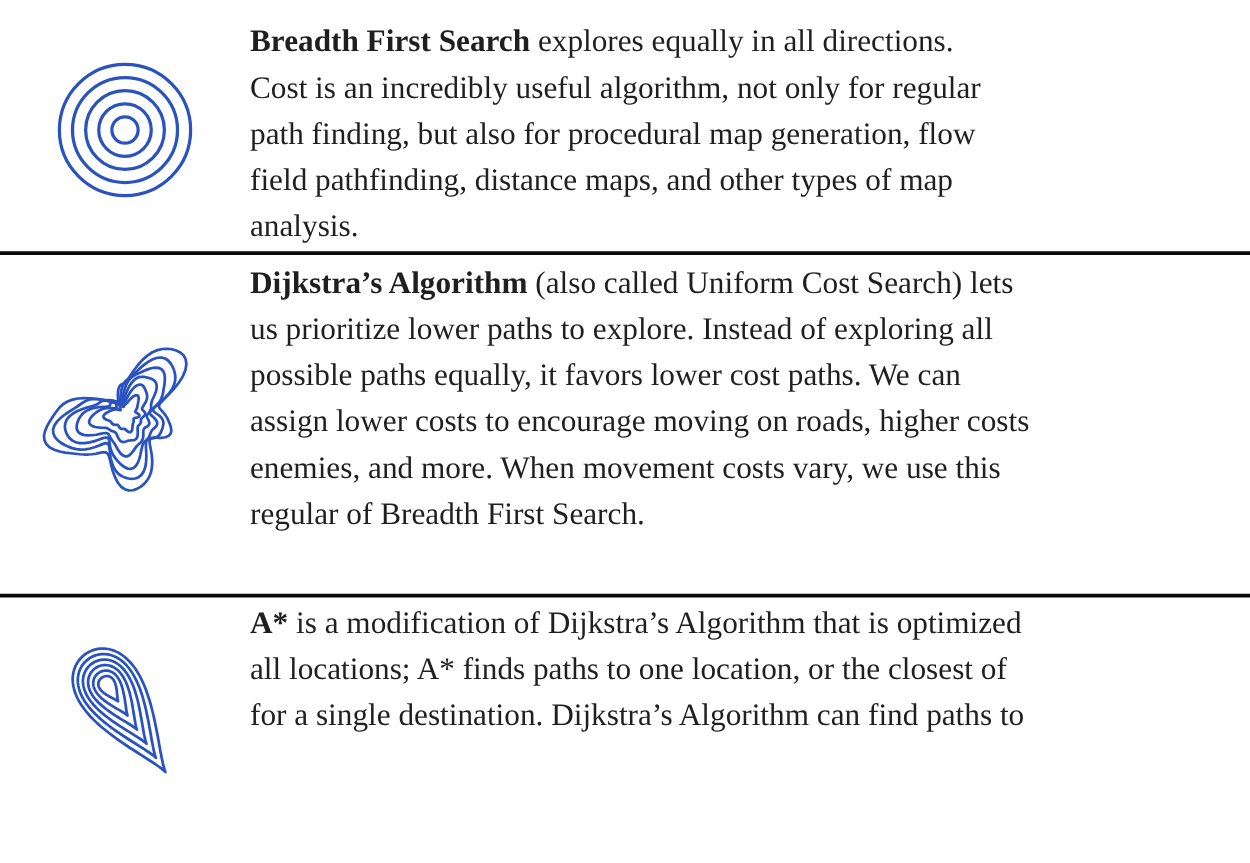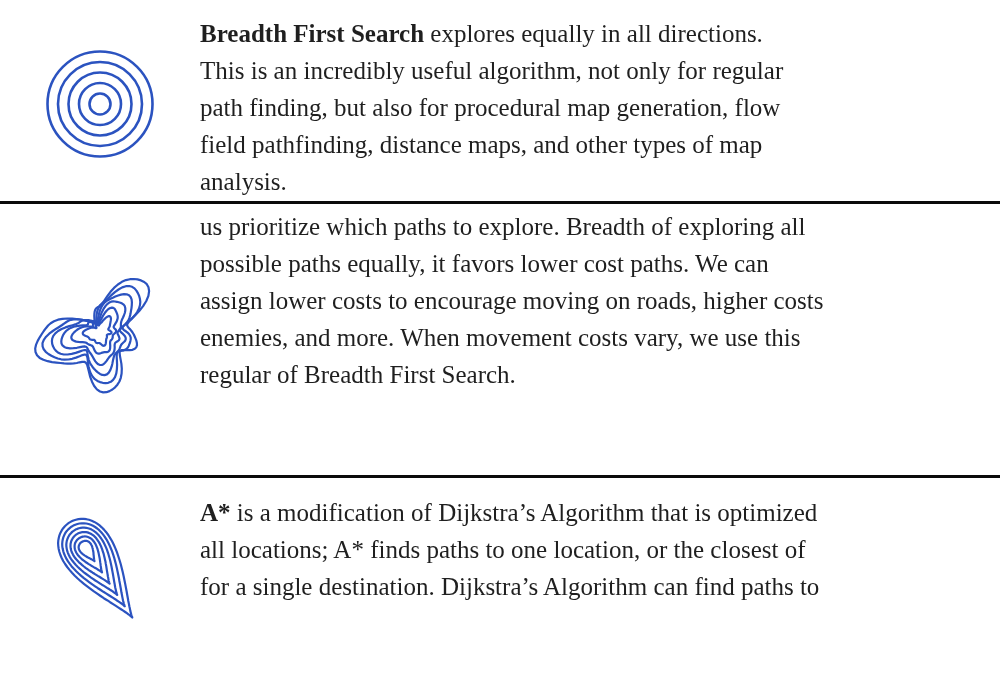--- a/index.html
+++ b/index.html
@@ -40,21 +40,21 @@
   .row-a-star .figure    { margin-top: -8px; }
 
   .text {
     flex: 1;
     font-size: 25px;
     line-height: 37px;
     align-self: flex-start;
   }
   .row-breadth-first-search .text { padding-top: 15px; }
   .row-dijkstra .text  { padding-top: 4px; }
-  .row-a-star .text    { padding-top: 16px; }
+  .row-a-star .text    { padding-top: 2px; }
 
   .line { white-space: nowrap; }
   .b { font-weight: 700; }
   .u {
     text-decoration-thickness: 2px;
     text-underline-offset: 5px;
     text-decoration-color: #111111;
   }
   svg { display: block; }
 </style>
@@ -67,39 +67,40 @@
         <svg width="132" height="132" viewBox="0 0 132 132">
           <circle cx="66" cy="66" r="10.5" fill="none" stroke="#2b53c0" stroke-width="2.6"></circle>
           <circle cx="66" cy="66" r="21" fill="none" stroke="#2b53c0" stroke-width="2.6"></circle>
           <circle cx="66" cy="66" r="31.5" fill="none" stroke="#2b53c0" stroke-width="2.6"></circle>
           <circle cx="66" cy="66" r="42" fill="none" stroke="#2b53c0" stroke-width="2.6"></circle>
           <circle cx="66" cy="66" r="52.5" fill="none" stroke="#2b53c0" stroke-width="2.6"></circle>
         </svg>
       </div>
       <div class="text">
         <div class="line"><span class="b">Breadth First Search</span><span> explores equally in all directions.</span></div>
-        <div class="line"><span>This is an incredibly useful algorithm, not only for regular</span></div>
+        <div class="line"><span>Cost is an incredibly useful algorithm, not only for regular</span></div>
         <div class="line"><span>path finding, but also for procedural map generation, flow</span></div>
         <div class="line"><span>field pathfinding, distance maps, and other types of map</span></div>
         <div class="line"><span>analysis.</span></div>
       </div>
     </section>
     <section class="row row-dijkstra">
       <div class="figure">
         <svg width="180" height="180" viewBox="0 0 180 180">
           <path d="M100.4,86.0L101.1,86.6L101.5,87.2L101.5,87.8L101.1,88.4L100.3,88.8L99.4,89.1L98.5,89.2L97.7,89.4L97.2,89.7L96.9,90.0L96.9,90.5L96.9,91.0L97.0,91.6L96.9,92.2L96.8,92.8L96.6,93.3L96.3,93.8L96.2,94.5L96.1,95.4L96.0,96.4L95.9,97.6L95.7,98.8L95.3,99.8L94.7,100.5L94.0,100.8L93.1,100.7L92.2,100.2L91.4,99.5L90.7,98.9L90.0,98.3L89.4,98.1L88.7,98.0L88.1,98.0L87.4,98.1L86.8,98.0L86.2,97.7L85.7,97.1L85.3,96.5L85.0,95.8L84.6,95.3L84.2,94.9L83.6,94.8L82.9,94.8L82.1,94.8L81.3,94.7L80.5,94.5L79.9,94.2L79.5,93.7L79.1,93.1L78.7,92.5L78.1,92.0L77.4,91.6L76.4,91.2L75.3,90.8L74.2,90.2L73.3,89.6L72.8,88.7L72.8,87.8L73.2,86.9L74.1,86.0L75.3,85.2L76.5,84.6L77.6,84.0L78.7,83.6L79.6,83.2L80.4,82.9L81.3,82.7L82.2,82.5L83.2,82.6L84.3,82.7L85.2,82.9L85.9,83.1L86.4,83.1L86.5,82.9L86.4,82.4L86.1,81.7L85.9,80.9L85.8,80.2L85.9,79.6L86.2,79.4L86.7,79.4L87.2,79.7L87.7,80.1L88.2,80.4L88.5,80.5L88.8,80.4L89.1,80.1L89.3,79.7L89.6,79.2L90.0,78.7L90.4,78.3L90.8,78.0L91.3,77.6L91.9,77.0L92.6,76.1L93.5,75.1L94.6,73.9L95.9,72.7L97.2,71.8L98.5,71.2L99.6,71.2L100.4,71.7L100.8,72.6L101.0,73.8L100.8,75.2L100.6,76.4L100.4,77.6L100.2,78.6L100.0,79.5L99.9,80.3L99.8,81.0L99.5,81.8L99.1,82.5L98.7,83.2L98.4,83.8L98.3,84.2L98.4,84.7L98.9,85.1L99.6,85.5Z" fill="none" stroke="#2b53c0" stroke-width="2.2" stroke-linejoin="round"></path>
           <path d="M106.2,86.0L106.0,86.8L105.5,87.6L104.7,88.3L104.0,89.0L103.3,89.6L102.9,90.2L102.8,90.9L102.7,91.7L102.7,92.5L102.5,93.2L102.2,93.9L101.7,94.5L101.2,95.0L100.6,95.6L100.3,96.3L100.1,97.2L100.1,98.5L100.2,100.1L100.2,101.8L100.1,103.5L99.7,105.0L98.9,106.1L98.0,106.8L96.9,107.1L95.7,107.2L94.5,107.2L93.4,107.4L92.3,107.6L91.2,108.0L90.0,108.4L88.8,108.7L87.6,108.5L86.5,107.9L85.6,106.9L84.7,105.6L84.1,104.2L83.5,102.9L83.0,101.8L82.3,101.0L81.6,100.5L80.8,100.2L79.9,99.9L79.0,99.6L78.2,99.1L77.4,98.6L76.6,98.0L75.7,97.6L74.4,97.3L72.8,97.2L70.8,97.1L68.5,96.9L66.2,96.6L64.1,95.9L62.5,95.0L61.5,93.6L61.3,92.1L61.8,90.5L62.8,88.9L64.1,87.4L65.6,86.0L67.1,84.8L68.7,83.8L70.3,82.9L72.0,82.2L73.9,81.7L75.9,81.4L77.9,81.4L79.8,81.5L81.4,81.6L82.6,81.7L83.2,81.6L83.4,81.2L83.2,80.5L83.0,79.7L83.0,79.0L83.1,78.3L83.6,78.0L84.2,78.1L85.1,78.4L85.9,78.8L86.6,79.2L87.1,79.4L87.5,79.4L87.8,79.1L88.0,78.6L88.3,78.1L88.7,77.6L89.1,77.2L89.5,76.7L90.0,76.1L90.6,75.2L91.3,73.9L92.2,72.2L93.4,70.1L94.9,67.8L96.6,65.7L98.4,64.0L100.3,63.0L101.9,62.6L103.3,62.9L104.5,63.7L105.3,64.9L106.0,66.2L106.6,67.6L107.1,68.9L107.5,70.2L107.7,71.7L107.7,73.1L107.3,74.7L106.7,76.4L105.8,77.9L104.9,79.4L104.2,80.6L103.7,81.5L103.7,82.3L104.1,83.0L104.8,83.7L105.5,84.4L106.0,85.2Z" fill="none" stroke="#2b53c0" stroke-width="2.2" stroke-linejoin="round"></path>
           <path d="M108.4,86.0L107.8,86.9L107.5,87.8L107.6,88.8L108.1,89.8L108.7,91.0L109.2,92.3L109.5,93.5L109.3,94.6L108.6,95.5L107.7,96.2L106.6,96.8L105.7,97.4L105.1,98.2L104.7,99.3L104.6,100.6L104.7,102.3L104.6,104.0L104.3,105.7L103.8,107.2L103.0,108.5L102.0,109.5L100.9,110.4L99.8,111.5L98.7,112.8L97.6,114.3L96.4,116.1L95.0,117.8L93.5,119.2L91.8,120.0L90.0,120.0L88.3,119.3L86.6,117.9L85.2,116.1L84.0,114.2L83.0,112.3L82.0,110.6L81.1,109.2L80.2,108.0L79.4,106.9L78.6,105.7L78.0,104.5L77.4,103.3L76.8,102.3L75.9,101.7L74.6,101.4L72.6,101.6L70.1,102.1L66.9,102.8L63.5,103.2L60.0,103.3L56.8,102.9L54.3,101.9L52.5,100.4L51.5,98.5L51.3,96.4L51.6,94.2L52.3,92.0L53.2,89.9L54.5,87.9L56.1,86.0L58.2,84.3L60.7,82.9L63.7,81.8L66.8,81.1L70.0,80.6L72.8,80.4L75.0,80.3L76.6,80.0L77.6,79.7L78.0,79.1L78.2,78.3L78.5,77.6L78.9,77.0L79.7,76.8L80.8,76.8L82.1,77.2L83.3,77.7L84.3,78.2L85.1,78.5L85.7,78.5L86.1,78.3L86.4,77.9L86.7,77.5L87.1,77.1L87.6,76.9L88.0,76.6L88.5,76.3L88.9,75.5L89.4,74.2L90.0,72.3L90.8,69.8L92.0,66.9L93.5,63.9L95.3,61.3L97.2,59.1L99.2,57.6L101.2,56.7L103.2,56.4L105.0,56.5L106.8,56.8L108.7,57.3L110.5,57.8L112.2,58.6L113.7,59.7L114.8,61.2L115.3,63.2L115.3,65.5L114.8,68.0L113.9,70.5L112.9,72.8L111.9,74.8L111.3,76.5L111.0,78.0L110.9,79.2L110.9,80.4L110.9,81.6L110.6,82.7L110.0,83.9L109.2,85.0Z" fill="none" stroke="#2b53c0" stroke-width="2.2" stroke-linejoin="round"></path>
           <path d="M110.0,86.0L110.9,87.1L112.3,88.3L113.7,89.8L115.0,91.3L115.7,92.9L115.7,94.4L115.2,95.7L114.2,96.8L113.1,97.8L112.1,98.7L111.2,99.8L110.6,101.0L110.1,102.3L109.6,103.7L109.0,105.0L108.1,106.1L107.1,107.1L106.0,108.1L105.0,109.2L104.2,110.6L103.6,112.7L103.0,115.3L102.4,118.4L101.6,121.7L100.4,124.9L98.8,127.6L96.9,129.4L94.6,130.1L92.3,129.9L90.0,128.9L87.8,127.4L85.8,125.6L84.0,123.7L82.4,121.7L81.0,119.7L79.8,117.5L78.8,115.1L78.2,112.6L77.7,110.1L77.4,107.8L76.9,106.1L76.1,105.1L74.7,105.0L72.4,105.5L69.4,106.6L65.7,107.9L61.7,108.9L57.6,109.5L53.8,109.5L50.6,108.8L47.9,107.5L45.8,105.7L44.2,103.6L43.0,101.3L42.2,98.8L41.9,96.2L42.2,93.6L43.3,90.9L45.3,88.3L48.1,86.0L51.6,84.0L55.5,82.4L59.3,81.1L62.6,80.2L65.3,79.4L67.3,78.6L68.8,77.8L69.8,77.0L70.9,76.3L72.1,75.7L73.7,75.4L75.5,75.5L77.5,75.9L79.4,76.5L81.1,77.1L82.4,77.5L83.3,77.7L83.9,77.6L84.3,77.3L84.8,76.9L85.3,76.7L85.8,76.7L86.4,76.7L87.0,76.7L87.4,76.3L87.7,75.3L88.0,73.6L88.5,71.3L89.1,68.4L90.0,65.3L91.2,62.3L92.8,59.7L94.5,57.6L96.4,56.1L98.3,54.9L100.5,53.8L102.8,52.8L105.3,51.6L108.1,50.5L111.0,49.6L114.0,49.1L116.7,49.3L119.0,50.2L120.6,52.0L121.6,54.4L121.9,57.3L121.8,60.2L121.5,63.1L121.0,65.8L120.6,68.3L120.1,70.7L119.4,72.9L118.5,75.1L117.1,77.2L115.4,79.2L113.5,81.0L111.8,82.6L110.4,83.9L109.8,85.0Z" fill="none" stroke="#2b53c0" stroke-width="2.2" stroke-linejoin="round"></path>
           <path d="M115.4,86.0L117.3,87.4L119.0,89.0L120.1,90.8L120.7,92.5L120.7,94.2L120.4,95.9L120.0,97.5L119.4,99.1L118.8,100.7L118.0,102.2L116.9,103.5L115.5,104.6L113.8,105.3L111.9,105.7L110.0,106.0L108.4,106.5L107.3,107.4L106.8,109.1L106.7,111.8L106.9,115.3L107.1,119.6L106.9,124.1L106.3,128.4L105.0,132.1L103.1,134.9L100.8,136.8L98.2,137.8L95.5,138.1L92.7,137.8L90.0,137.1L87.4,135.9L84.9,134.2L82.7,131.8L80.9,128.8L79.5,125.2L78.5,121.2L78.0,117.3L77.6,113.9L77.1,111.3L76.2,109.9L74.7,109.5L72.5,110.1L69.6,111.3L66.0,112.6L62.2,113.8L58.4,114.5L54.6,114.7L51.1,114.3L47.7,113.5L44.5,112.3L41.4,110.8L38.4,109.0L35.7,106.8L33.7,104.3L32.6,101.4L32.5,98.2L33.8,94.9L36.1,91.7L39.2,88.7L42.8,86.0L46.3,83.7L49.5,81.7L52.1,80.0L54.4,78.4L56.4,77.0L58.5,75.8L60.9,74.8L63.7,74.3L66.8,74.2L70.0,74.5L73.1,75.0L75.8,75.7L77.9,76.2L79.5,76.5L80.6,76.6L81.4,76.4L82.1,76.2L82.9,76.2L83.7,76.3L84.5,76.5L85.3,76.7L85.8,76.7L86.2,76.1L86.3,74.7L86.4,72.7L86.6,70.2L87.0,67.4L87.8,64.6L88.8,62.3L90.0,60.4L91.4,59.0L93.0,57.7L94.7,56.4L96.7,54.7L99.0,52.5L101.7,49.9L104.9,47.1L108.5,44.5L112.2,42.4L115.9,41.2L119.2,41.0L122.1,41.8L124.5,43.4L126.4,45.6L127.9,48.1L129.1,50.8L129.9,53.7L130.3,56.8L130.0,60.0L129.0,63.5L127.2,67.1L124.6,70.6L121.4,73.9L118.2,76.8L115.4,79.2L113.4,81.0L112.4,82.4L112.6,83.6L113.7,84.8Z" fill="none" stroke="#2b53c0" stroke-width="2.2" stroke-linejoin="round"></path>
           <path d="M121.5,86.0L122.7,87.7L123.8,89.5L124.7,91.5L125.6,93.6L126.4,95.7L126.9,98.0L127.0,100.2L126.3,102.2L124.8,103.7L122.5,104.8L119.6,105.2L116.5,105.2L113.6,105.1L111.4,105.2L110.0,106.0L109.6,107.8L109.9,110.6L110.6,114.4L111.4,118.9L111.8,123.7L111.6,128.5L110.8,132.8L109.4,136.5L107.4,139.7L105.1,142.3L102.4,144.5L99.5,146.1L96.4,147.2L93.2,147.4L90.0,146.5L86.9,144.4L84.2,141.0L82.0,136.7L80.2,131.9L79.0,127.1L78.0,122.9L77.1,119.7L75.9,117.7L74.3,116.8L72.2,116.8L69.6,117.3L66.8,118.0L63.7,118.4L60.6,118.6L57.4,118.6L54.1,118.4L50.4,118.0L46.4,117.6L42.1,117.1L37.7,116.2L33.4,114.8L29.7,112.9L27.0,110.2L25.5,107.0L25.2,103.4L26.1,99.6L27.7,95.9L29.7,92.3L31.8,89.0L33.8,86.0L35.9,83.2L38.1,80.5L40.7,78.2L44.0,76.2L48.0,74.7L52.5,73.8L57.4,73.5L62.2,73.6L66.5,74.0L70.1,74.5L72.8,74.9L74.9,75.0L76.5,75.1L77.9,75.1L79.2,75.2L80.5,75.5L81.8,75.9L83.0,76.3L83.8,76.5L84.3,76.2L84.5,75.1L84.4,73.4L84.3,71.1L84.4,68.6L84.7,66.3L85.4,64.4L86.4,63.1L87.5,62.3L88.7,61.7L90.0,60.9L91.4,59.6L93.0,57.5L95.0,54.5L97.5,50.8L100.5,46.8L104.0,42.9L107.9,39.5L111.9,36.8L115.9,35.1L119.9,34.2L123.8,34.0L127.5,34.4L131.0,35.4L134.2,37.0L136.8,39.2L138.5,42.3L139.1,46.2L138.4,50.9L136.3,56.0L133.1,61.1L129.2,66.0L125.2,70.3L121.6,73.9L119.0,76.6L117.5,78.6L117.1,80.2L117.7,81.6L118.8,83.0L120.2,84.4Z" fill="none" stroke="#2b53c0" stroke-width="2.2" stroke-linejoin="round"></path>
         </svg>
       </div>
       <div class="text">
-        <div class="line"><span>us prioritize which paths to explore. Breadth of exploring all</span></div>
+        <div class="line"><span class="b">Dijkstra’s Algorithm</span><span> (also called Uniform Cost Search) lets</span></div>
+        <div class="line"><span>us prioritize lower paths to explore. Instead of exploring all</span></div>
         <div class="line"><span>possible paths equally, it </span><span class="u">favors lower cost paths</span><span>. We can</span></div>
         <div class="line"><span>assign lower costs to encourage moving on roads, higher costs</span></div>
         <div class="line"><span>enemies, and more. When movement costs vary, we use this</span></div>
         <div class="line"><span>regular of Breadth First Search.</span></div>
       </div>
     </section>
     <section class="row row-a-star">
       <div class="figure">
         <svg width="130" height="150" viewBox="0 0 130 150">
           <path d="M59.5,62.1L59.5,62.1L59.4,62.0L59.3,61.9L59.1,61.8L58.9,61.7L58.6,61.5L58.3,61.3L57.9,61.1L57.5,60.8L57.0,60.6L56.4,60.3L55.9,60.0L55.2,59.6L54.6,59.3L53.9,58.9L53.2,58.6L52.5,58.2L51.7,57.7L51.0,57.3L50.3,56.9L49.5,56.4L48.8,55.9L48.1,55.4L47.5,54.9L46.9,54.3L46.3,53.8L45.7,53.2L45.3,52.6L44.8,52.0L44.5,51.4L44.2,50.8L43.9,50.2L43.8,49.5L43.7,48.9L43.6,48.3L43.7,47.7L43.8,47.1L43.9,46.5L44.2,45.9L44.5,45.3L44.8,44.8L45.2,44.3L45.6,43.8L46.1,43.4L46.7,43.0L47.2,42.7L47.8,42.4L48.4,42.2L49.0,42.0L49.6,41.9L50.3,41.8L50.9,41.8L51.5,41.9L52.1,42.0L52.7,42.2L53.2,42.5L53.8,42.8L54.3,43.2L54.8,43.7L55.3,44.2L55.7,44.7L56.1,45.4L56.4,46.0L56.8,46.7L57.1,47.5L57.3,48.3L57.5,49.1L57.8,49.9L57.9,50.7L58.1,51.6L58.2,52.5L58.4,53.3L58.5,54.1L58.5,55.0L58.6,55.8L58.7,56.5L58.8,57.3L58.8,58.0L58.9,58.6L59.0,59.2L59.0,59.8L59.1,60.3L59.2,60.7L59.2,61.1L59.3,61.4L59.3,61.7L59.4,61.9L59.4,62.0L59.5,62.1Z" fill="none" stroke="#2b53c0" stroke-width="2.2" stroke-linejoin="round"></path>

